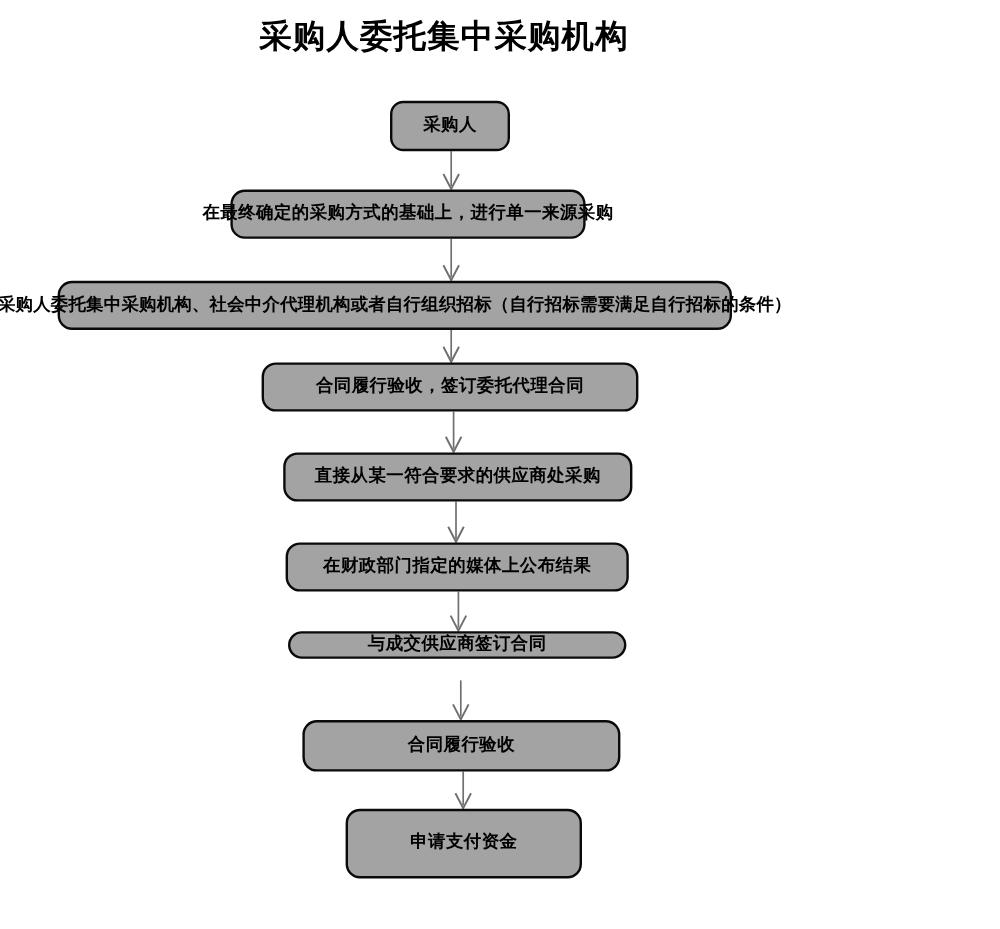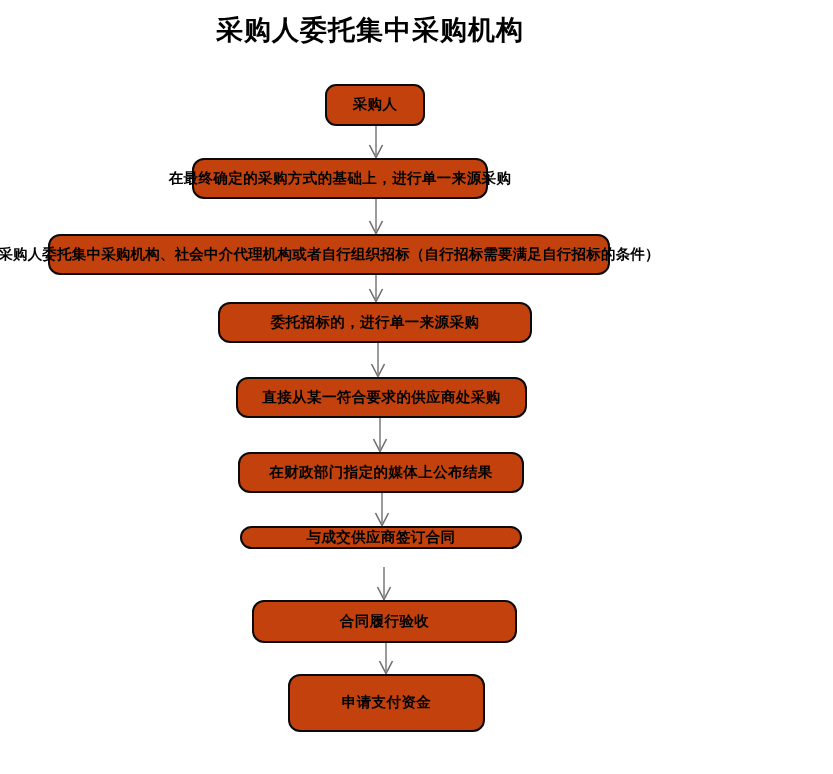--- a/index.html
+++ b/index.html
@@ -34,21 +34,21 @@
     font-size: 27px;
     font-weight: 700;
     letter-spacing: 1px;
     color: #000000;
     white-space: nowrap;
   }
 
   .flow-node {
     position: absolute;
     box-sizing: border-box;
-    background: #c2410c;
+    background: #a3a3a3;
     border: 2.4px solid #0a0a0a;
     border-radius: 12px;
     display: flex;
     align-items: center;
     justify-content: center;
     color: #000000;
     font-weight: 700;
     font-size: 14.5px;
     line-height: 1.1;
     letter-spacing: 0.4px;
@@ -129,21 +129,21 @@
 
 <div class="flow-node" id="node-2">
   <span class="node-label">在最终确定的采购方式的基础上，进行单一来源采购</span>
 </div>
 
 <div class="flow-node" id="node-3">
   <span class="node-label">采购人委托集中采购机构、社会中介代理机构或者自行组织招标（自行招标需要满足自行招标的条件）</span>
 </div>
 
 <div class="flow-node" id="node-4">
-  <span class="node-label">委托招标的，进行单一来源采购</span>
+  <span class="node-label">合同履行验收，签订委托代理合同</span>
 </div>
 
 <div class="flow-node" id="node-5">
   <span class="node-label">直接从某一符合要求的供应商处采购</span>
 </div>
 
 <div class="flow-node" id="node-6">
   <span class="node-label">在财政部门指定的媒体上公布结果</span>
 </div>
 

